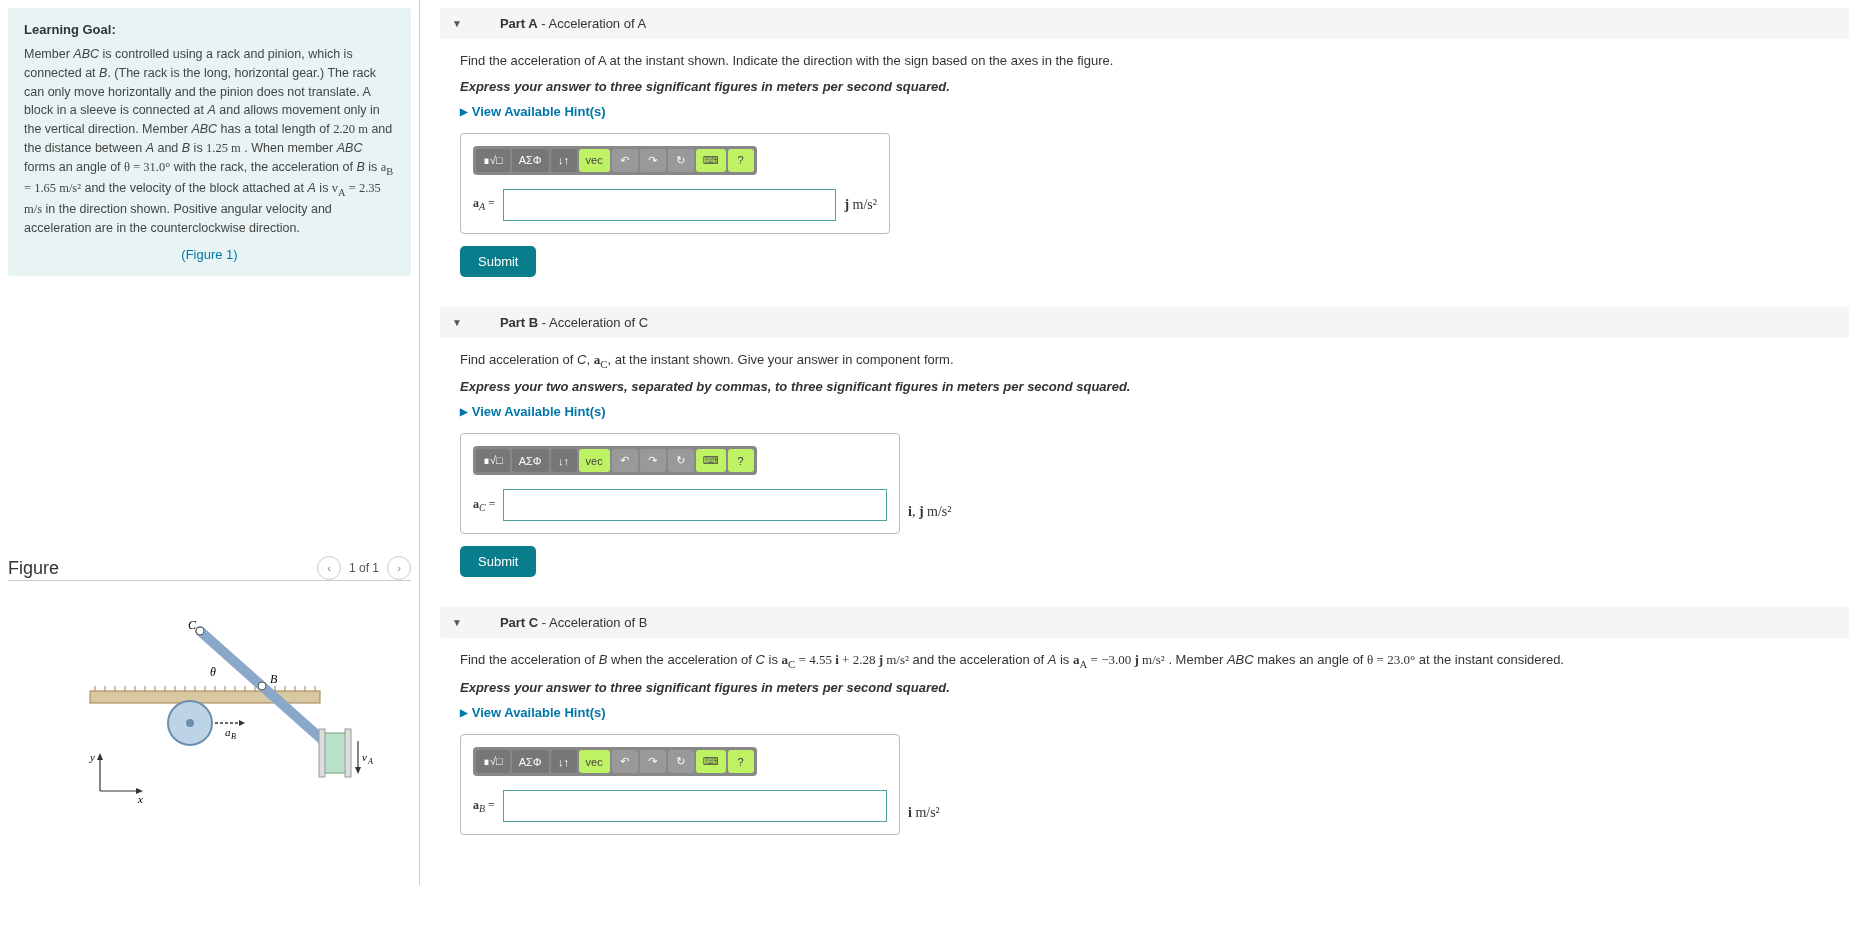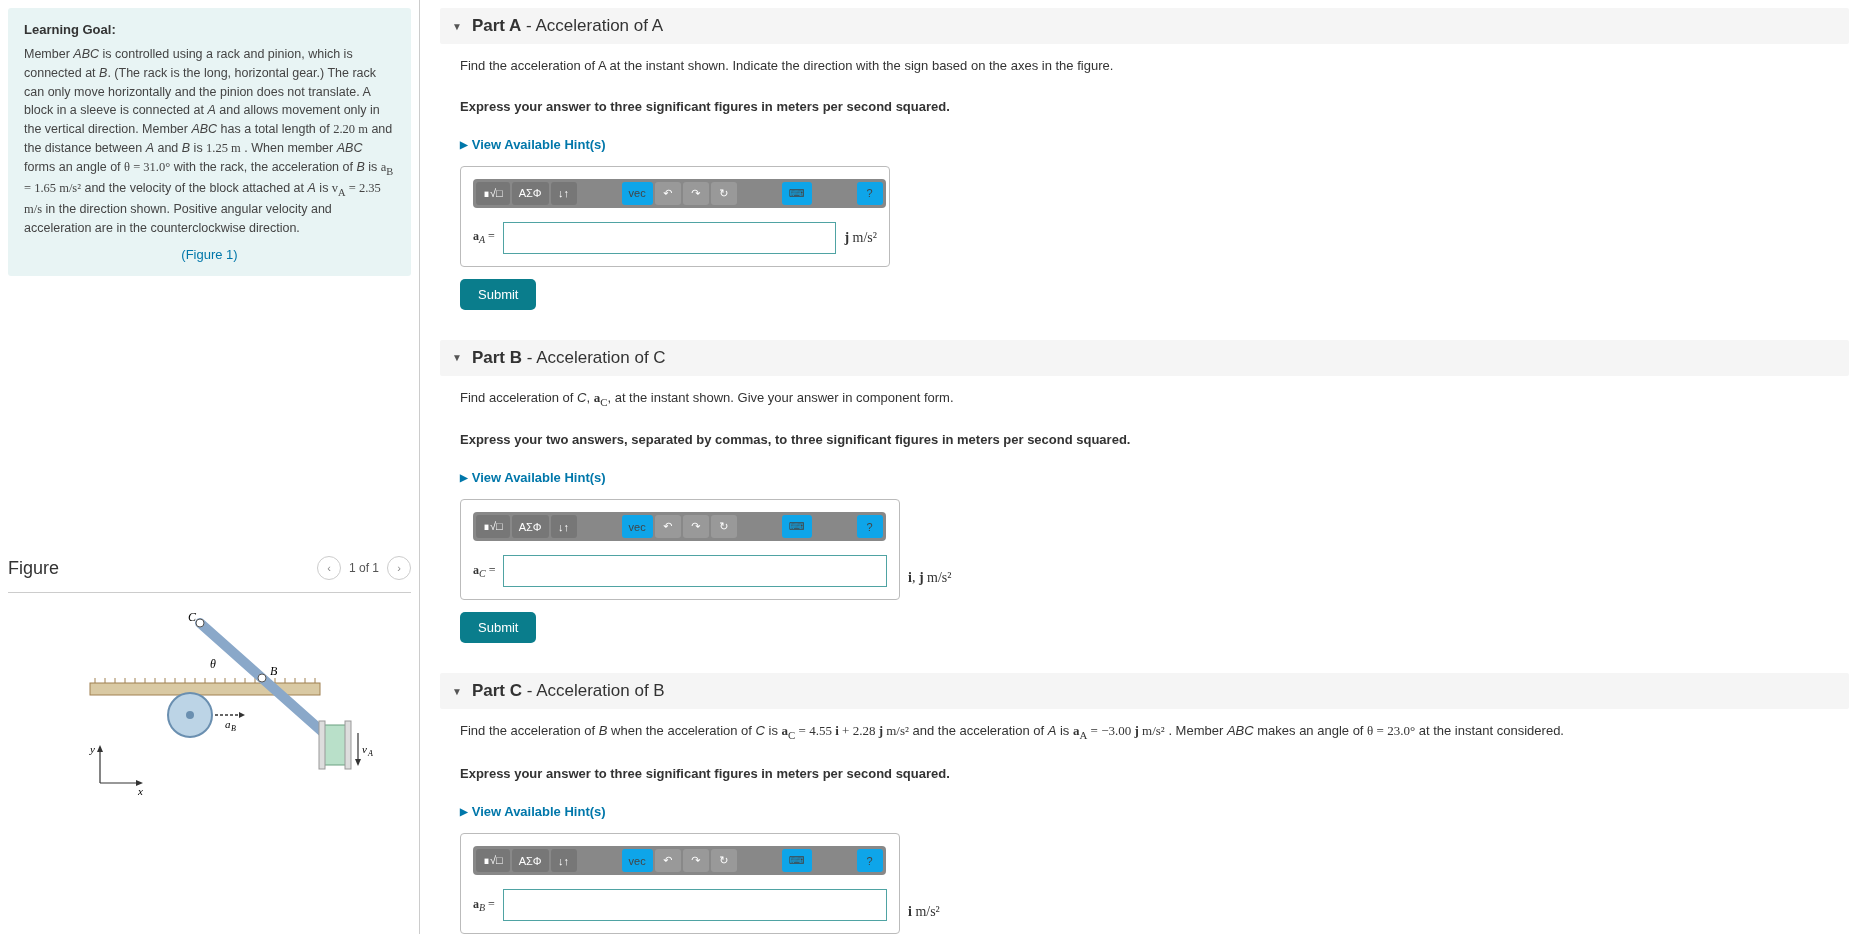--- a/index.html
+++ b/index.html
@@ -5,40 +5,40 @@
 * { box-sizing: border-box; margin: 0; padding: 0; }
 body { font-family: Arial, Helvetica, sans-serif; font-size: 13px; color: #333; background: #fff; }
 .container { display: flex; }
 .left-pane { width: 420px; padding: 8px; border-right: 1px solid #ccc; }
 .right-pane { flex: 1; padding: 8px 20px; }
 .learning-goal { background: #e8f4f4; padding: 14px 16px; border-radius: 3px; margin-bottom: 20px; }
 .learning-goal h3 { font-size: 13px; font-weight: bold; margin-bottom: 8px; }
 .learning-goal p { font-size: 12.5px; line-height: 1.5; margin-bottom: 10px; color: #444; }
 .figure-link { color: #0077aa; text-align: center; display: block; margin-top: 8px; }
 .figure-section { margin-top: 280px; }
-.figure-header { display: flex; align-items: center; justify-content: space-between; border-bottom: 1px solid #ccc; padding-bottom: 12px; }
+.figure-header { display: flex; align-items: center; justify-content: space-between; border-bottom: 1px solid #ccc; padding-bottom: 0; margin-bottom: 20px; }
 .figure-header h2 { font-size: 18px; font-weight: normal; color: #333; }
 .figure-nav { display: flex; align-items: center; gap: 8px; color: #555; font-size: 12px; }
 .nav-btn { width: 24px; height: 24px; border-radius: 50%; border: 1px solid #ccc; background: #fff; display: flex; align-items: center; justify-content: center; cursor: pointer; color: #888; font-size: 11px; }
 .figure-image { display: flex; justify-content: center; padding: 10px; }
 .part-section { margin-bottom: 30px; }
 .part-header { background: #f5f5f5; padding: 8px 12px; display: flex; align-items: center; gap: 10px; border-radius: 2px; margin-bottom: 12px; }
 .caret { font-size: 10px; color: #555; }
-.part-title { font-size: 17px; }
+.part-title { font-size: 13px; margin-left: 28px; }
 .part-title .label { font-weight: bold; }
 .part-body { padding: 0 20px; }
 .prompt { font-size: 13px; margin: 8px 0; line-height: 1.5; }
-.instr { font-weight: bold; font-size: 13px; margin: 23px 0; }
+.instr { font-weight: bold; font-size: 13px; margin: 8px 0; font-style: italic; }
 .hints-link { color: #0077aa; font-weight: bold; font-size: 13px; display: flex; align-items: center; gap: 4px; margin: 10px 0 14px 0; cursor: pointer; }
 .hints-link .tri { font-size: 10px; }
 .answer-box { border: 1px solid #bbb; border-radius: 4px; width: 430px; padding: 12px; margin-bottom: 12px; }
 .toolbar { display: inline-flex; background: #888; border-radius: 4px; padding: 3px; gap: 2px; margin-bottom: 14px; }
 .tbtn { background: #777; color: #fff; border: none; padding: 5px 7px; border-radius: 3px; font-size: 11px; cursor: pointer; min-width: 26px; display: flex; align-items: center; justify-content: center; }
 .tbtn.light { background: #999; }
-.tbtn.white { background: #0ea5e9; color: #444; margin-left: 43px; }
+.tbtn.white { background: #bef264; color: #444; }
 .input-row { display: flex; align-items: center; gap: 8px; }
 .var-label { font-family: 'Times New Roman', serif; font-size: 12px; }
 .answer-input { flex: 1; border: 1px solid #4fa3a3; height: 32px; padding: 4px 6px; font-size: 13px; }
 .unit-label { font-family: 'Times New Roman', serif; font-size: 14px; white-space: nowrap; }
 .submit-btn { background: #0a7d8c; color: #fff; border: none; padding: 8px 18px; border-radius: 5px; font-size: 13px; cursor: pointer; }
 .math { font-family: Liberation Serif, serif; }
 .wide-box { width: 440px; }
 .unit-outside { margin-left: 8px; text-align: center; }
 </style>
 </head>

